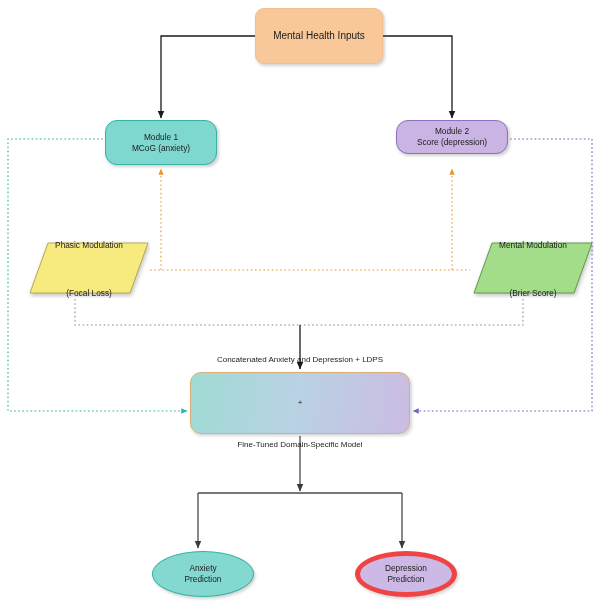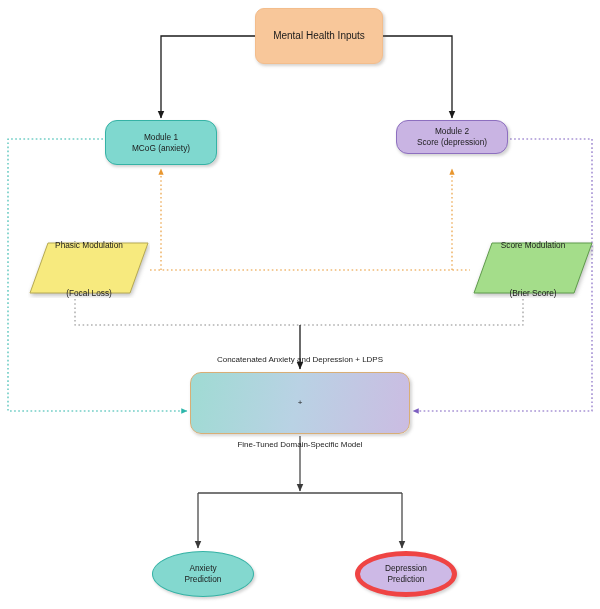--- a/index.html
+++ b/index.html
@@ -203,21 +203,21 @@
       <span class="line">Phasic Modulation</span>
       <span class="line">(Focal Loss)</span>
     </div>
   </div>
 
   <div class="para-wrap" id="node-tonic">
     <svg width="122" height="58" viewBox="0 0 122 58">
       <polygon points="20,3 120,3 102,53 2,53" fill="#a4dd8a" stroke="#5f9b4c" stroke-width="1" style="filter: drop-shadow(1.5px 2px 2px rgba(110,110,110,0.45));"></polygon>
     </svg>
     <div class="para-text">
-      <span class="line">Score Modulation</span>
+      <span class="line">Mental Modulation</span>
       <span class="line">(Brier Score)</span>
     </div>
   </div>
 
   <div class="node" id="node-fusion">
     <span class="line">Concatenated Anxiety and Depression + LDPS</span>
     <span class="line">+</span>
     <span class="line">Fine-Tuned Domain-Specific Model</span>
   </div>
 

